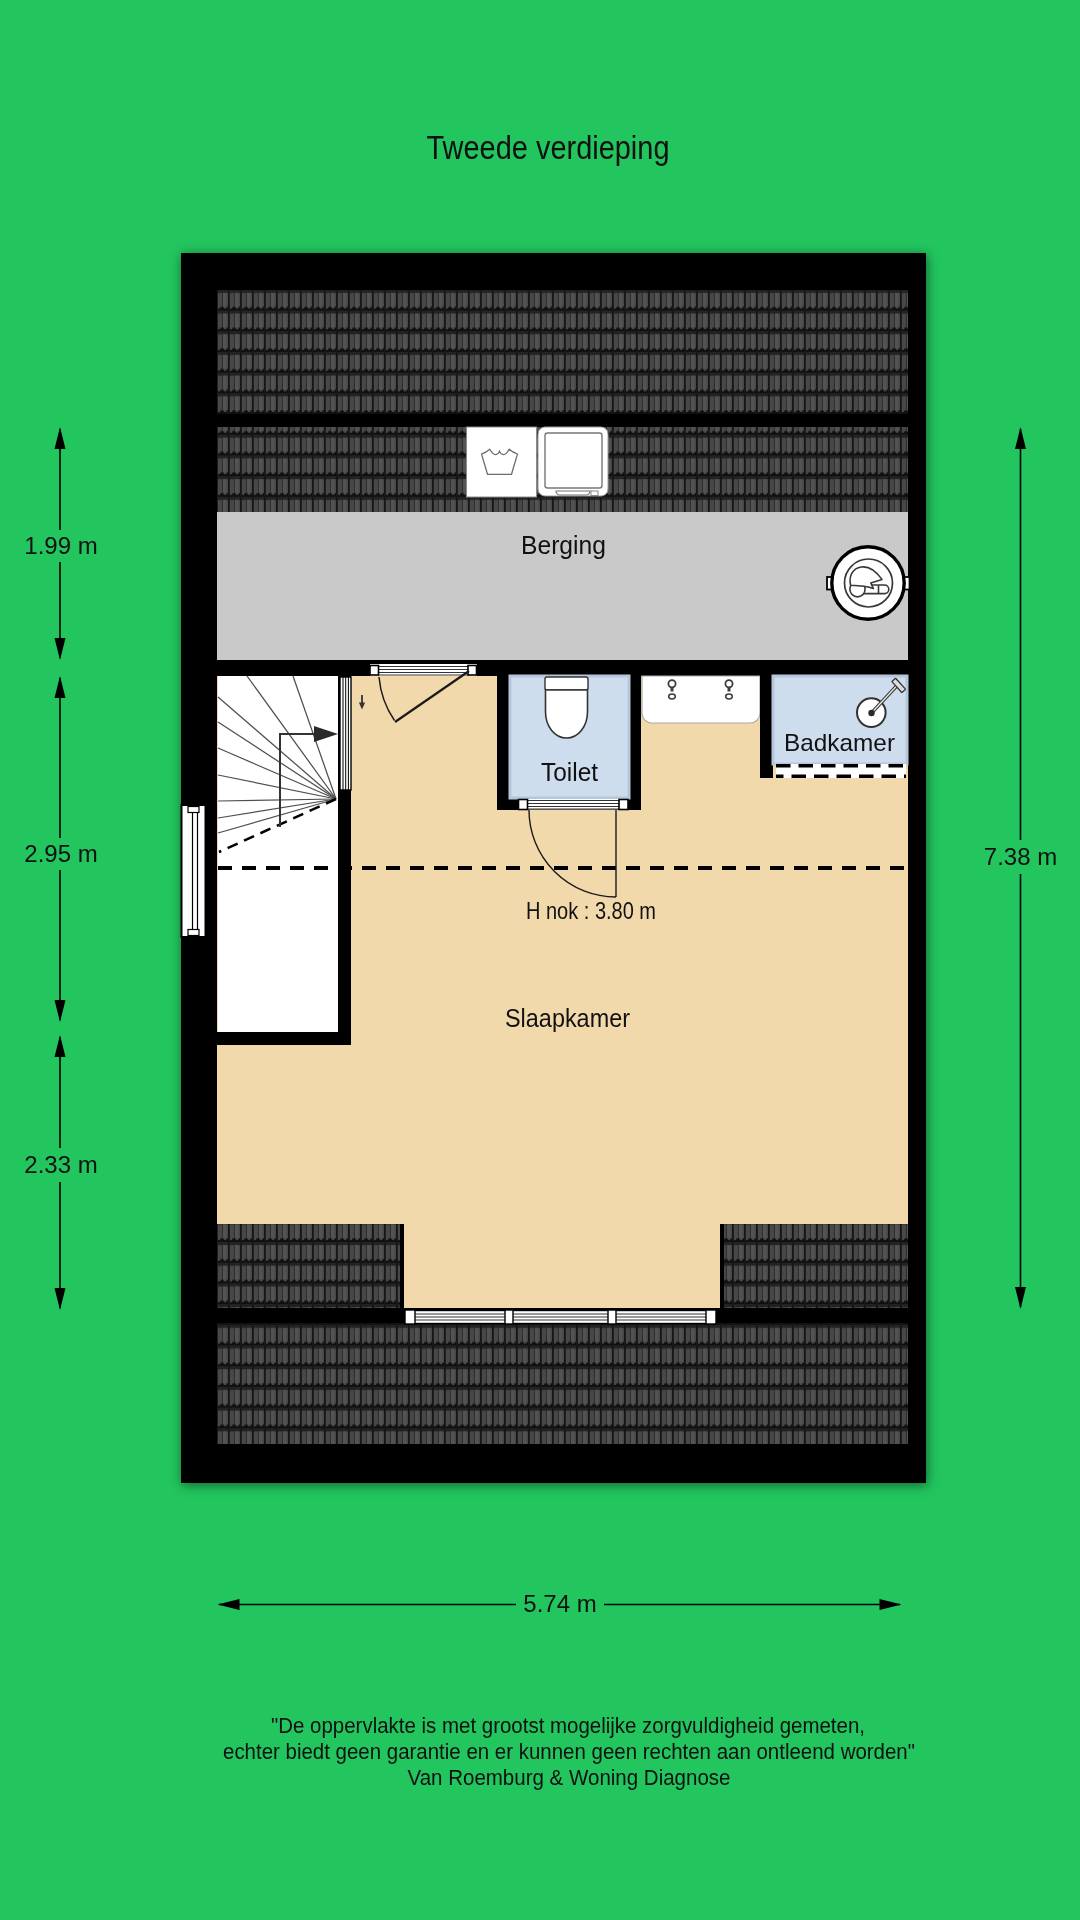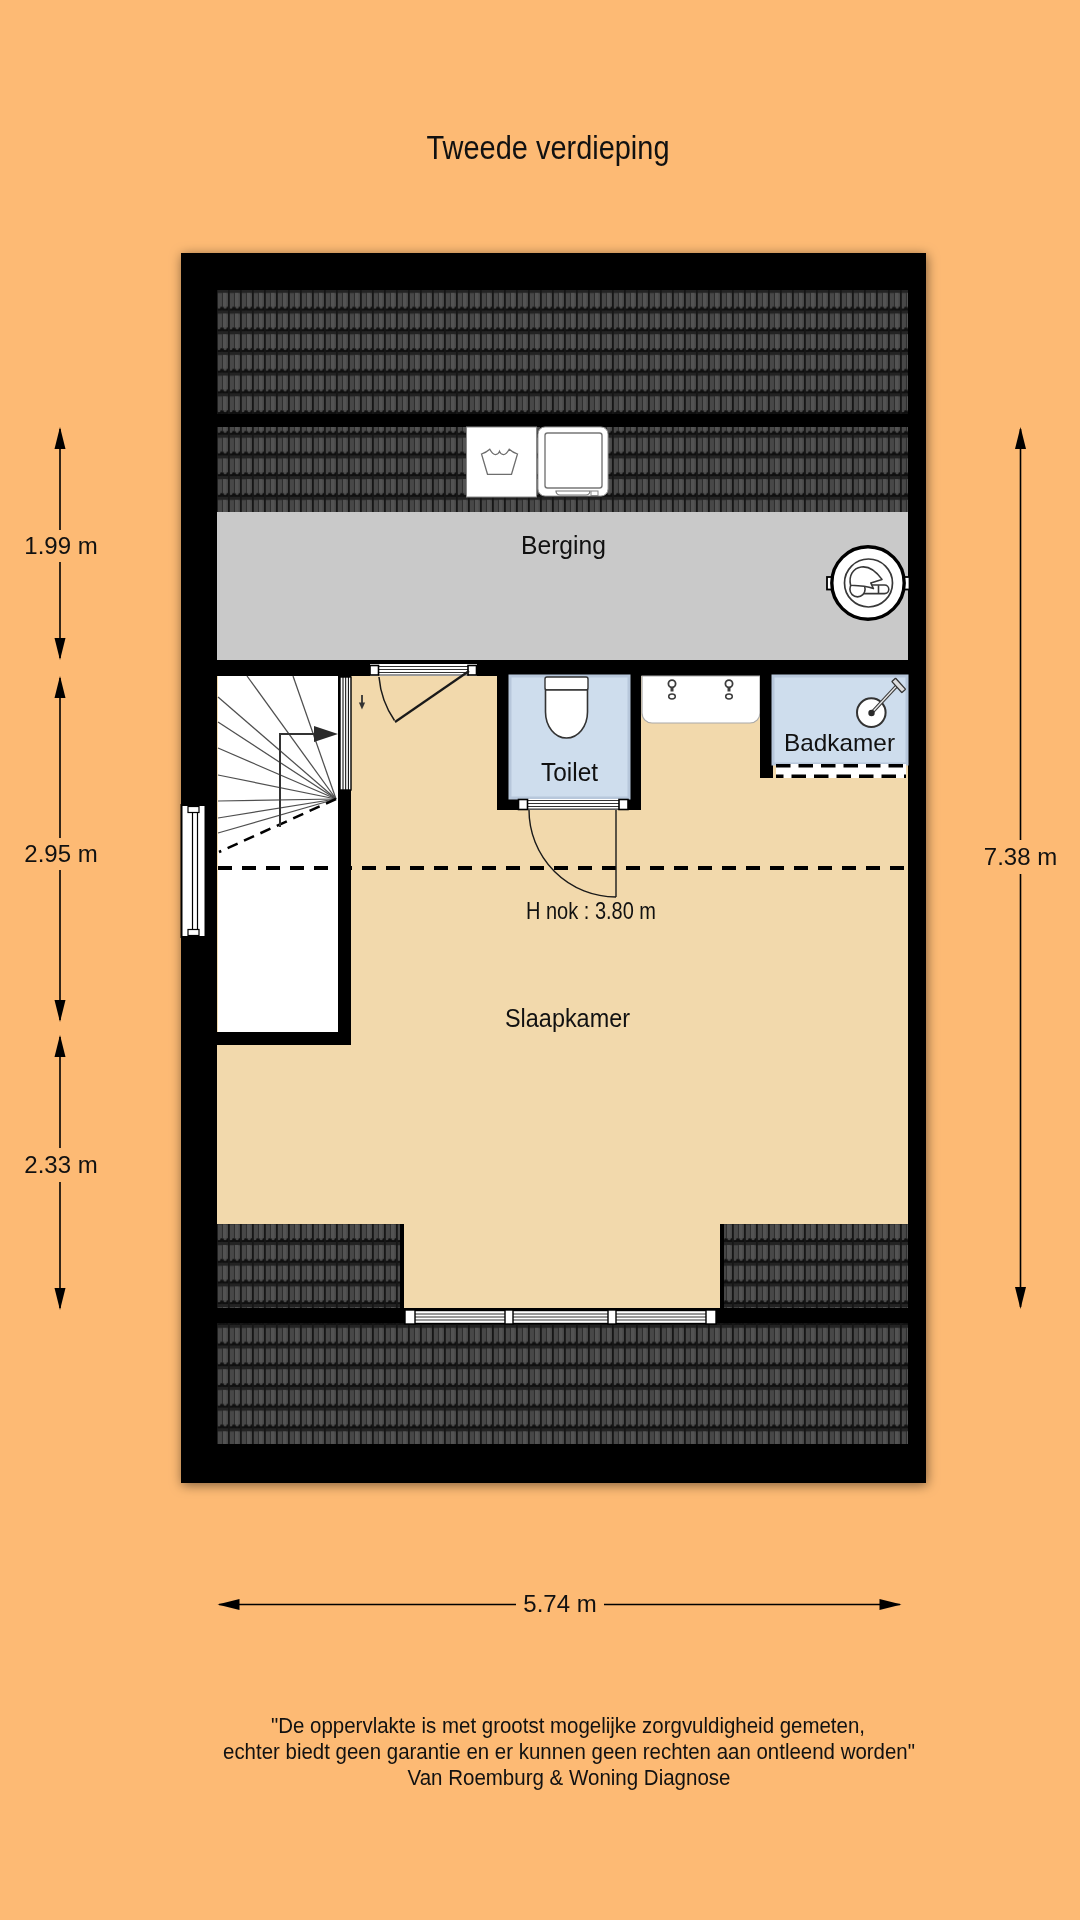--- a/index.html
+++ b/index.html
@@ -1,16 +1,16 @@
 <!DOCTYPE html>
 <html><head>
 <meta charset="utf-8">
 <style>
   html,body{margin:0;padding:0;background:#ffffff;}
-  .page{width:1080px;height:1920px;position:relative;background:#fdba74;
+  .page{width:1080px;height:1920px;position:relative;background:#22c55e;
         font-family:"Liberation Sans", sans-serif;}
   svg{position:absolute;left:0;top:0;}
   text{fill:#111111;}
 </style>
 </head>
 <body>
 <div class="page">
 <svg width="1080" height="1920" viewBox="0 0 1080 1920">
 <defs>
   <pattern id="tiles" width="12" height="20.7" patternUnits="userSpaceOnUse">

